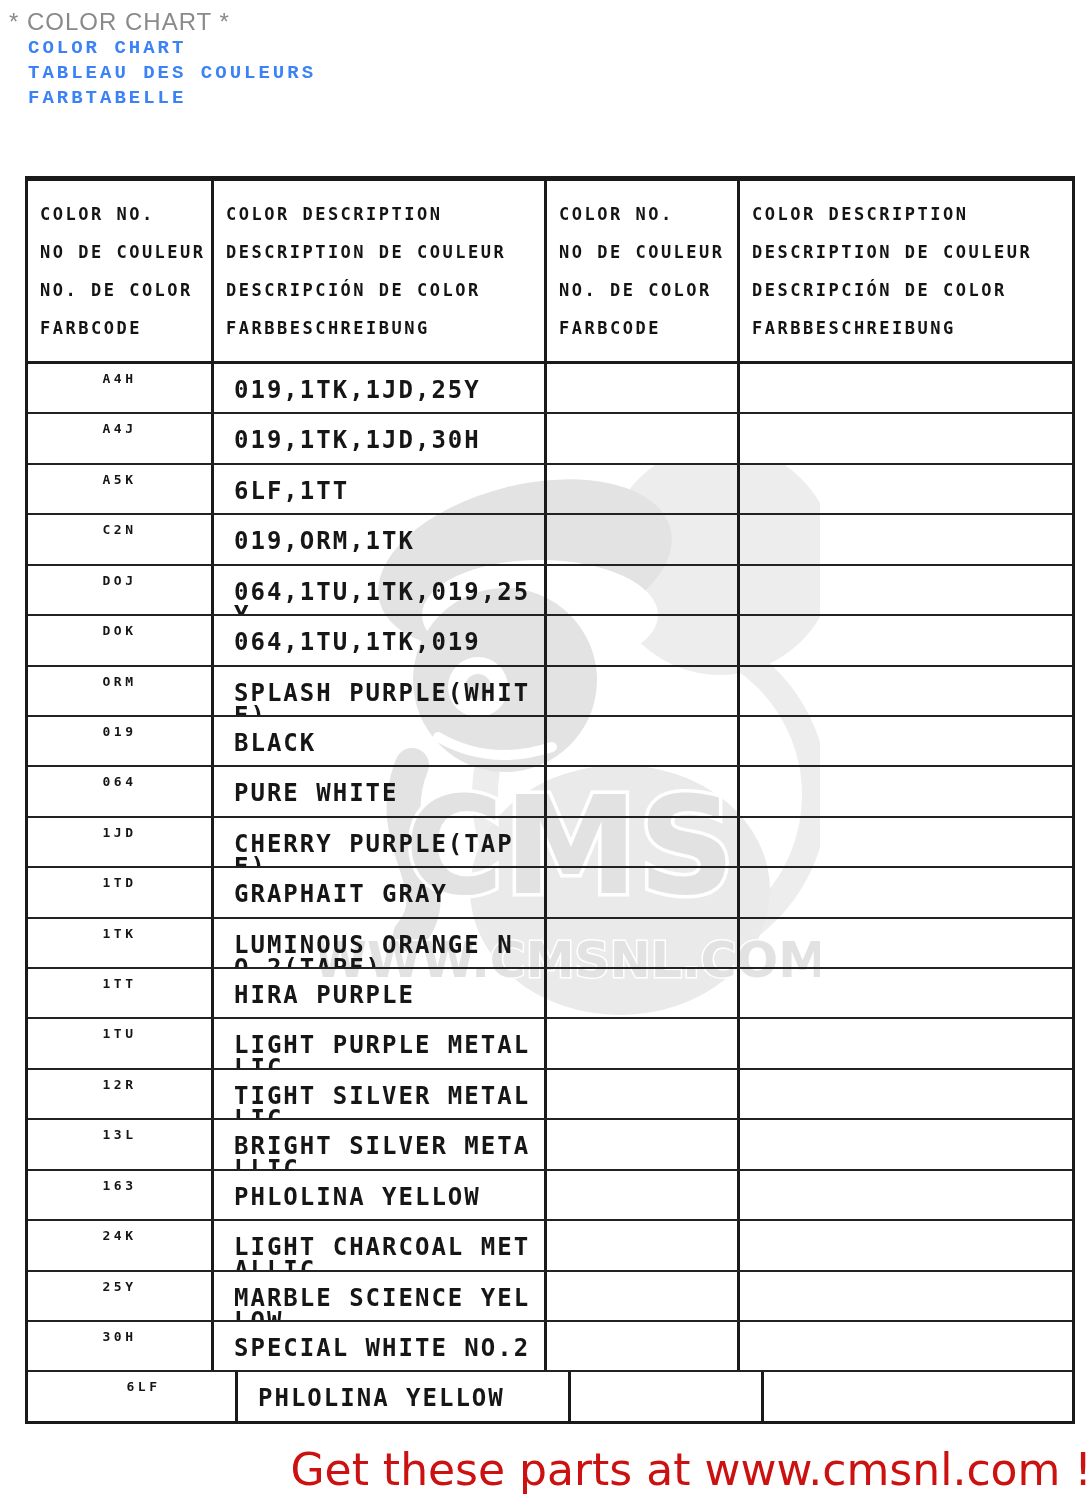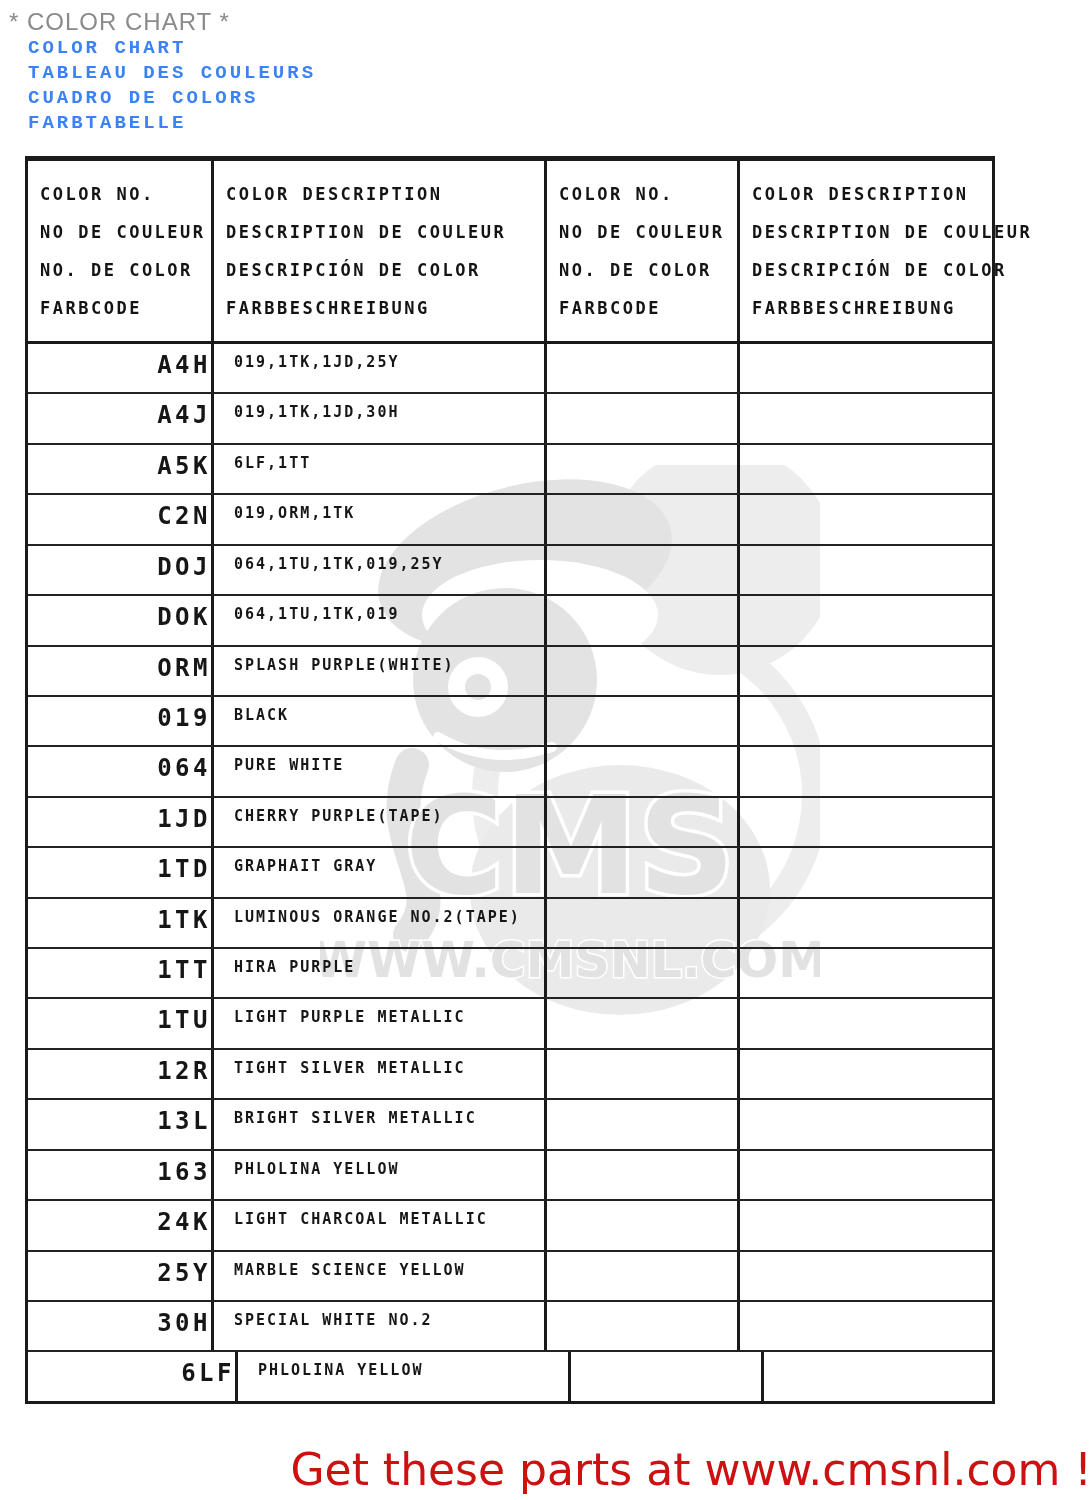--- a/index.html
+++ b/index.html
@@ -18,21 +18,21 @@
     position:absolute;left:28px;top:36px;z-index:2;
   }
   .heading-line{
     font-family:"Liberation Mono", monospace;font-weight:bold;
     font-size:19px;letter-spacing:3px;line-height:25px;color:#3b82f6;white-space:nowrap;
   }
   
   .watermark{position:absolute;left:320px;top:465px;z-index:0;}
   
   .color-table{
-    position:absolute;left:25px;top:156px;width:970px;height:1248px;z-index:1;
+    position:absolute;left:25px;top:176px;width:1050px;height:1248px;z-index:1;
     border:3px solid #1a1a1a;border-top-width:5px;box-sizing:border-box;
     display:flex;flex-direction:column;background:transparent;
   }
   .thead{
     display:grid;grid-template-columns:186px 333px 193px 1fr;
     height:180px;border-bottom:3px solid #1a1a1a;flex:0 0 auto;
   }
   .hcell{padding:14px 4px 0 12px;box-sizing:border-box;}
   .hcell.bordered{border-right:3px solid #1a1a1a;}
   .hline{
@@ -41,44 +41,43 @@
   }
   .tbody{flex:1 1 auto;display:flex;flex-direction:column;}
   .trow{
     flex:1 1 0;display:grid;grid-template-columns:186px 333px 193px 1fr;
     border-bottom:2px solid #222222;min-height:0;
   }
   .trow:last-child{border-bottom:none;margin-left:24px;}
   .cell{box-sizing:border-box;overflow:hidden;}
   .cell.bordered{border-right:3px solid #1a1a1a;}
   .cell.code{
-    padding-top:7px;text-align:right;
-    font-size:24px;font-weight:bold;letter-spacing:3.5px;
+    padding-top:7px;text-align:center;
+    font-size:13px;font-weight:bold;letter-spacing:3.5px;
   }
   .cell.desc{
-    padding:7px 8px 0 20px;
-    font-size:15px;font-weight:bold;letter-spacing:2px;line-height:23px;
+    padding:15px 8px 0 20px;
+    font-size:24px;font-weight:bold;letter-spacing:2px;line-height:23px;
     word-break:break-all;white-space:normal;
   }
   
   .footer-promo{
     position:absolute;left:0;top:1444px;width:100%;z-index:3;text-align:right;
     font-family:"DejaVu Sans", sans-serif;font-size:44px;
     color:var(--promo-red,#cc1111);white-space:nowrap;
   }
 </style>
 </head>
 <body>
 
 <div class="page-title">* COLOR CHART *</div>
 
 <div class="heading-block">
   <div class="heading-line">COLOR CHART</div>
   <div class="heading-line">TABLEAU DES COULEURS</div>
-  <div class="heading-line">CUADRO DE COLORS</div>
   <div class="heading-line">FARBTABELLE</div>
 </div>
 
 <svg class="watermark" width="500" height="560" viewBox="0 0 500 560" aria-hidden="true">
   <circle cx="400" cy="95" r="115" fill="#ededed"></circle>
   <circle cx="330" cy="330" r="165" fill="none" stroke="#ededed" stroke-width="26"></circle>
   <ellipse cx="205" cy="100" rx="150" ry="80" transform="rotate(-14 205 100)" fill="#e3e3e3"></ellipse>
   <ellipse cx="220" cy="150" rx="118" ry="55" fill="#ffffff"></ellipse>
   <circle cx="185" cy="215" r="92" fill="#e3e3e3"></circle>
   <circle cx="158" cy="222" r="30" fill="#ffffff"></circle>

